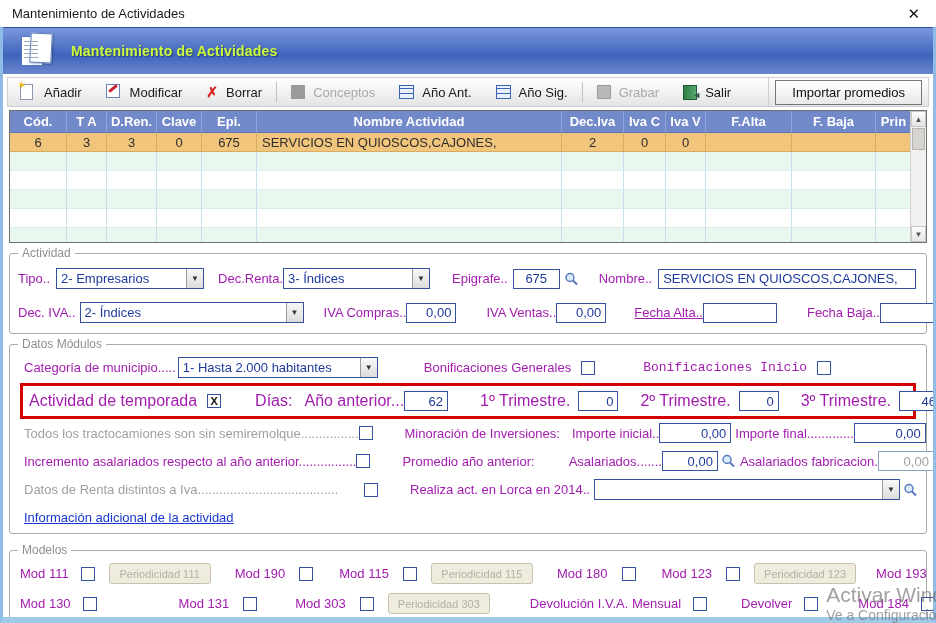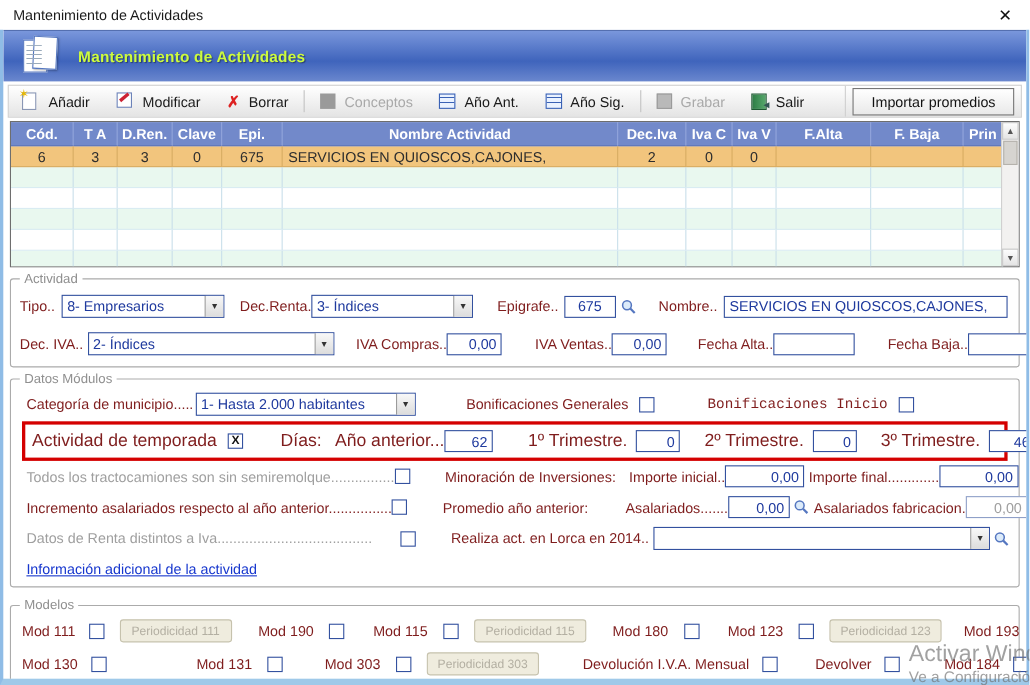--- a/index.html
+++ b/index.html
@@ -70,21 +70,21 @@
   .vscroll { position:absolute; right:0; top:0; bottom:0; width:16px; background:#F2F1F0; border-left:1px solid #d0d0d0; }
   .varrow { height:16px; display:flex; align-items:center; justify-content:center; font-size:8px; color:#555;
             background:linear-gradient(#fdfdfd,#e4e4e4); border:1px solid #c8c8c8; }
   .varrow.bottom { position:absolute; bottom:0; left:0; right:0; }
   .vthumb { position:absolute; top:17px; left:1px; right:1px; height:22px; background:#D6D4D0; border:1px solid #b5b2ac; }
 
   
   .gbox { position:relative; margin:10px 6px 0; border:1px solid #ABABAB; border-radius:3px; }
   .gbox-legend { position:absolute; top:-8px; left:8px; background:#fff; padding:0 4px; color:#8f8f8f; font-size:12px; }
   .frow { display:flex; align-items:center; font-size:13px; color:#2e2e2e; }
-  .lbl { white-space:nowrap; color:#7f1d1d; }
+  .lbl { white-space:nowrap; color:#a21caf; }
   .lbl.gray { color:#9f9f9f; }
   .tbox { border:1px solid #33519F; height:20px; background:#fff; color:#1F3A9E; font-size:13px;
           display:flex; align-items:center; justify-content:flex-end; padding:0 4px; }
   .tbox.center { justify-content:center; }
   .tbox.leftal { justify-content:flex-start; }
   .tbox.gray { color:#9f9f9f; border-color:#8fa0c8; }
   .combo { display:flex; align-items:stretch; border:1px solid #33519F; height:21px; background:#fff; }
   .combo-val { flex:1; display:flex; align-items:center; padding:0 4px; color:#1F3A9E; font-size:13px; white-space:nowrap; overflow:hidden; }
   .combo-btn { width:17px; background:linear-gradient(#f8f8f8,#dcdcdc); border-left:1px solid #9b9b9b;
                display:flex; align-items:center; justify-content:center; font-size:8px; color:#333; }
@@ -269,21 +269,21 @@
         <div class="vthumb"></div>
         <div class="varrow bottom">▼</div>
       </div>
     </div>
 
     <div class="gbox" style="padding:14px 8px 10px;">
       <span class="gbox-legend">Actividad</span>
       <div class="frow">
         <span class="lbl">Tipo..</span>
         <div class="combo sp" style="width:148px; margin-left:6px;">
-          <span class="combo-val">8- Empresarios</span>
+          <span class="combo-val">2- Empresarios</span>
           <span class="combo-btn">▼</span>
         </div>
         <span class="lbl" style="margin-left:14px;">Dec.Renta.</span>
         <div class="combo sp" style="width:147px;">
           <span class="combo-val">3- Índices</span>
           <span class="combo-btn">▼</span>
         </div>
         <span class="lbl" style="margin-left:22px;">Epigrafe..</span>
         <div class="tbox center sp" style="width:47px; margin-left:5px;">675</div>
         <svg class="mag" style="margin-left:3px;" viewBox="0 0 16 16">
@@ -296,21 +296,21 @@
       <div class="frow" style="margin-top:13px;">
         <span class="lbl">Dec. IVA..</span>
         <div class="combo sp" style="width:224px; margin-left:4px;">
           <span class="combo-val">2- Índices</span>
           <span class="combo-btn">▼</span>
         </div>
         <span class="lbl" style="margin-left:20px;">IVA Compras..</span>
         <div class="tbox sp" style="width:50px;">0,00</div>
         <span class="lbl" style="margin-left:30px;">IVA Ventas..</span>
         <div class="tbox sp" style="width:50px;">0,00</div>
-        <span class="lbl" style="margin-left:28px;">Fecha Alta..</span>
+        <span class="lbl" style="margin-left:28px;text-decoration:underline;">Fecha Alta..</span>
         <div class="tbox sp" style="width:74px;"></div>
         <span class="lbl" style="margin-left:30px;">Fecha Baja..</span>
         <div class="tbox sp" style="width:76px; margin-right:2px;"></div>
       </div>
     </div>
 
     <div class="gbox" style="padding:12px 8px 8px;">
       <span class="gbox-legend">Datos Módulos</span>
 
       <div class="frow">

